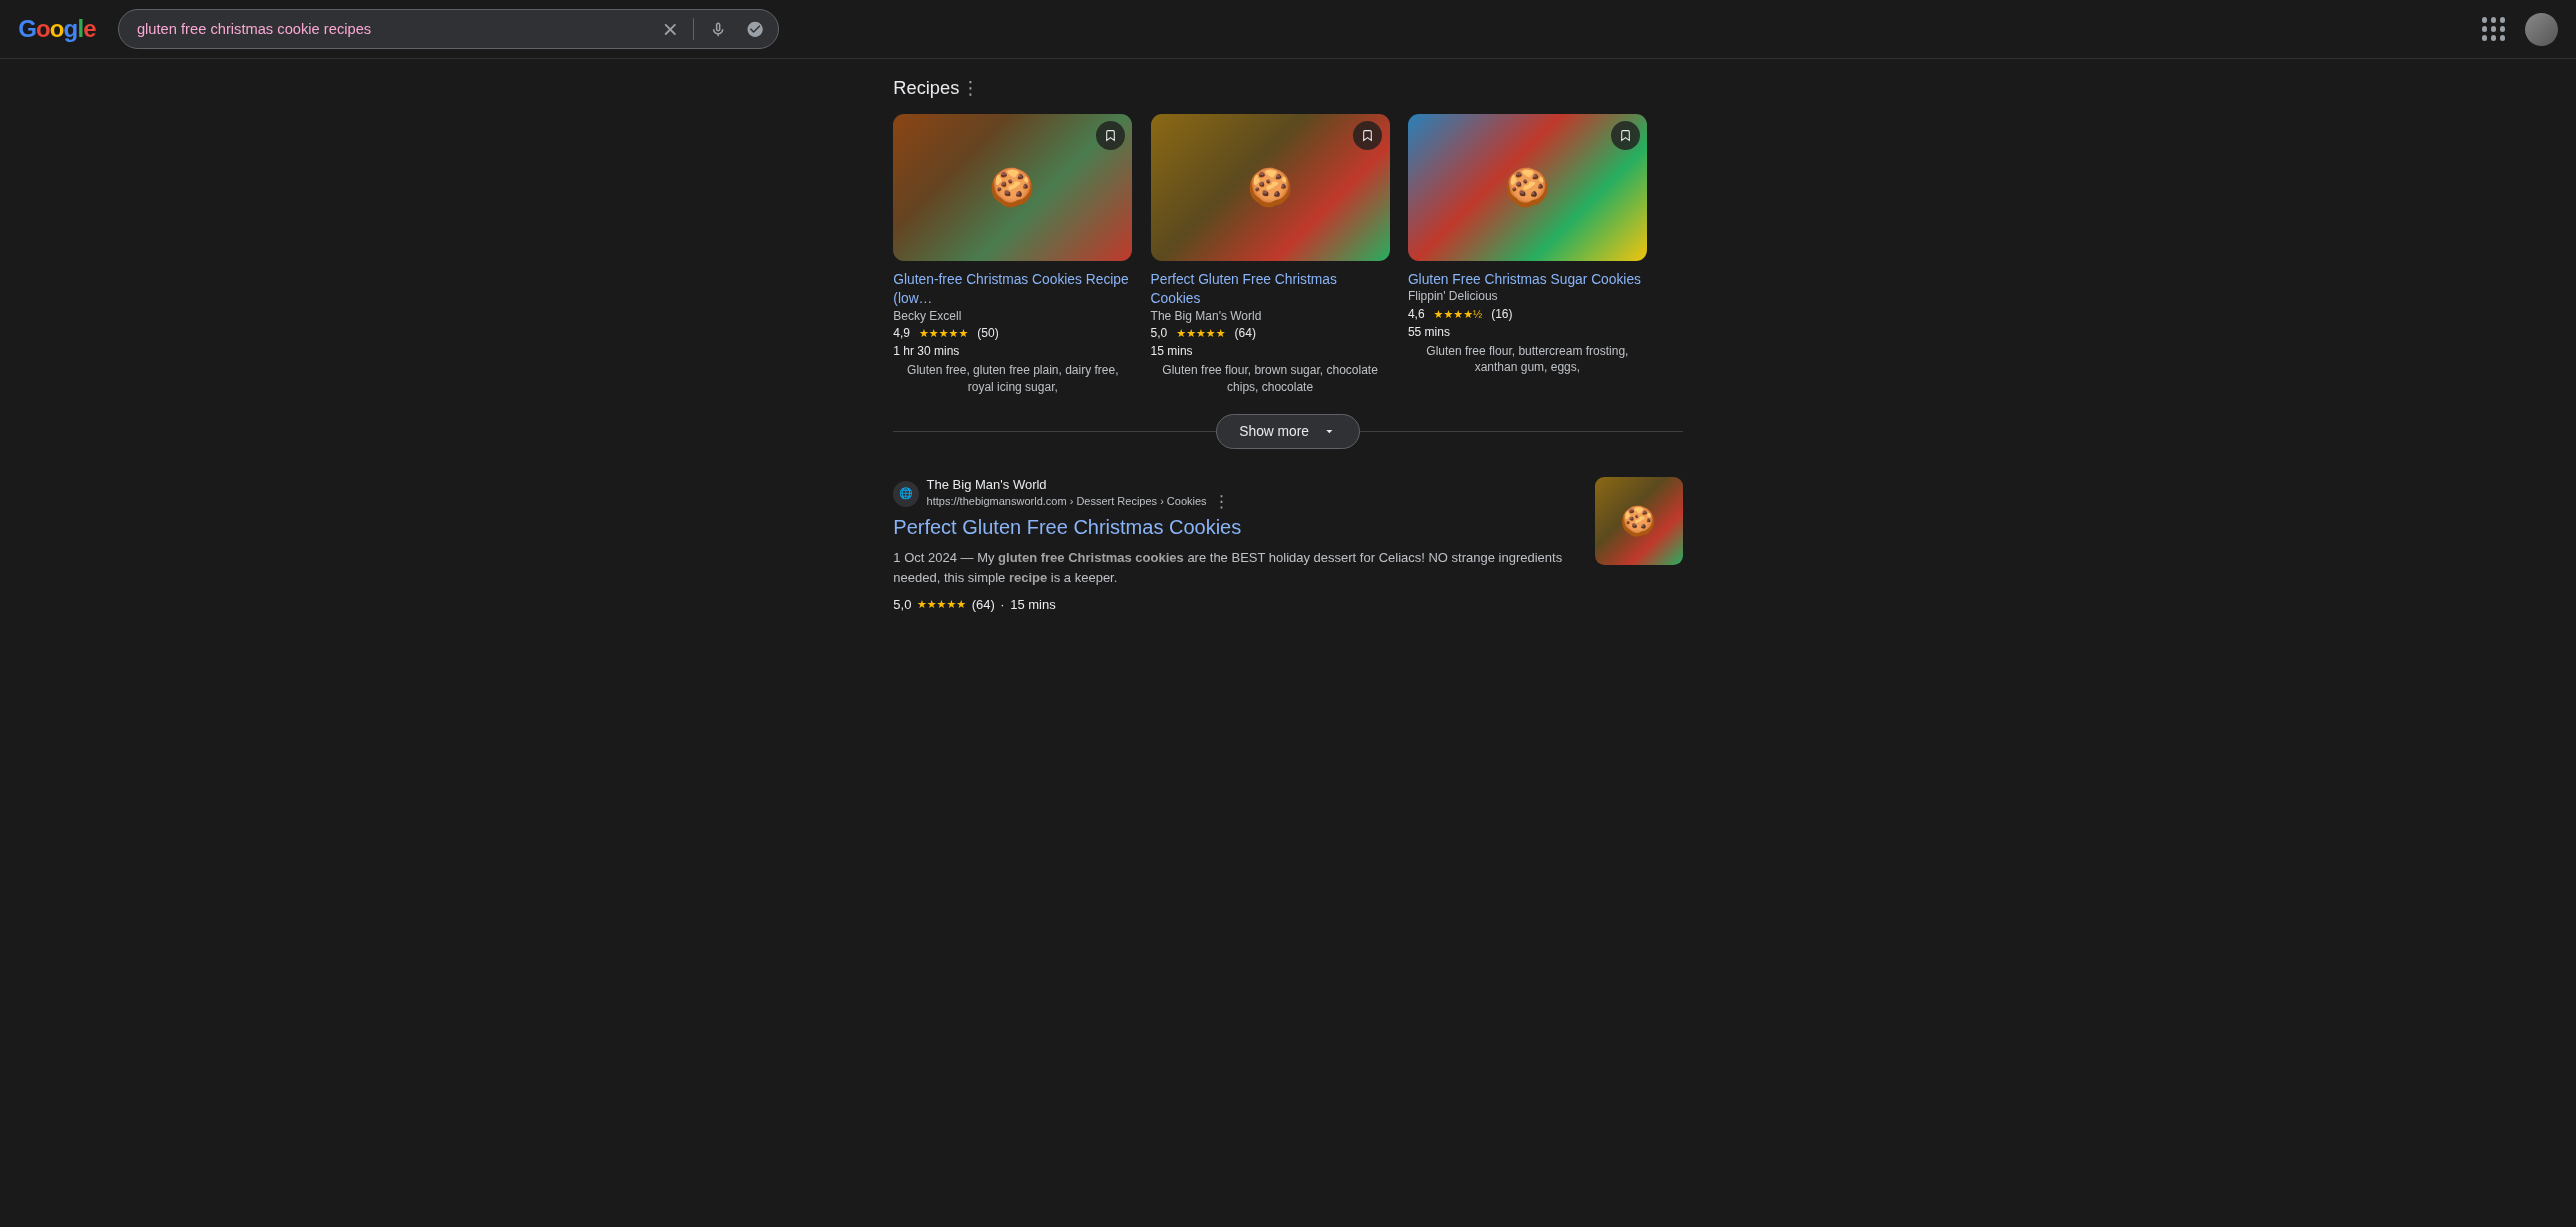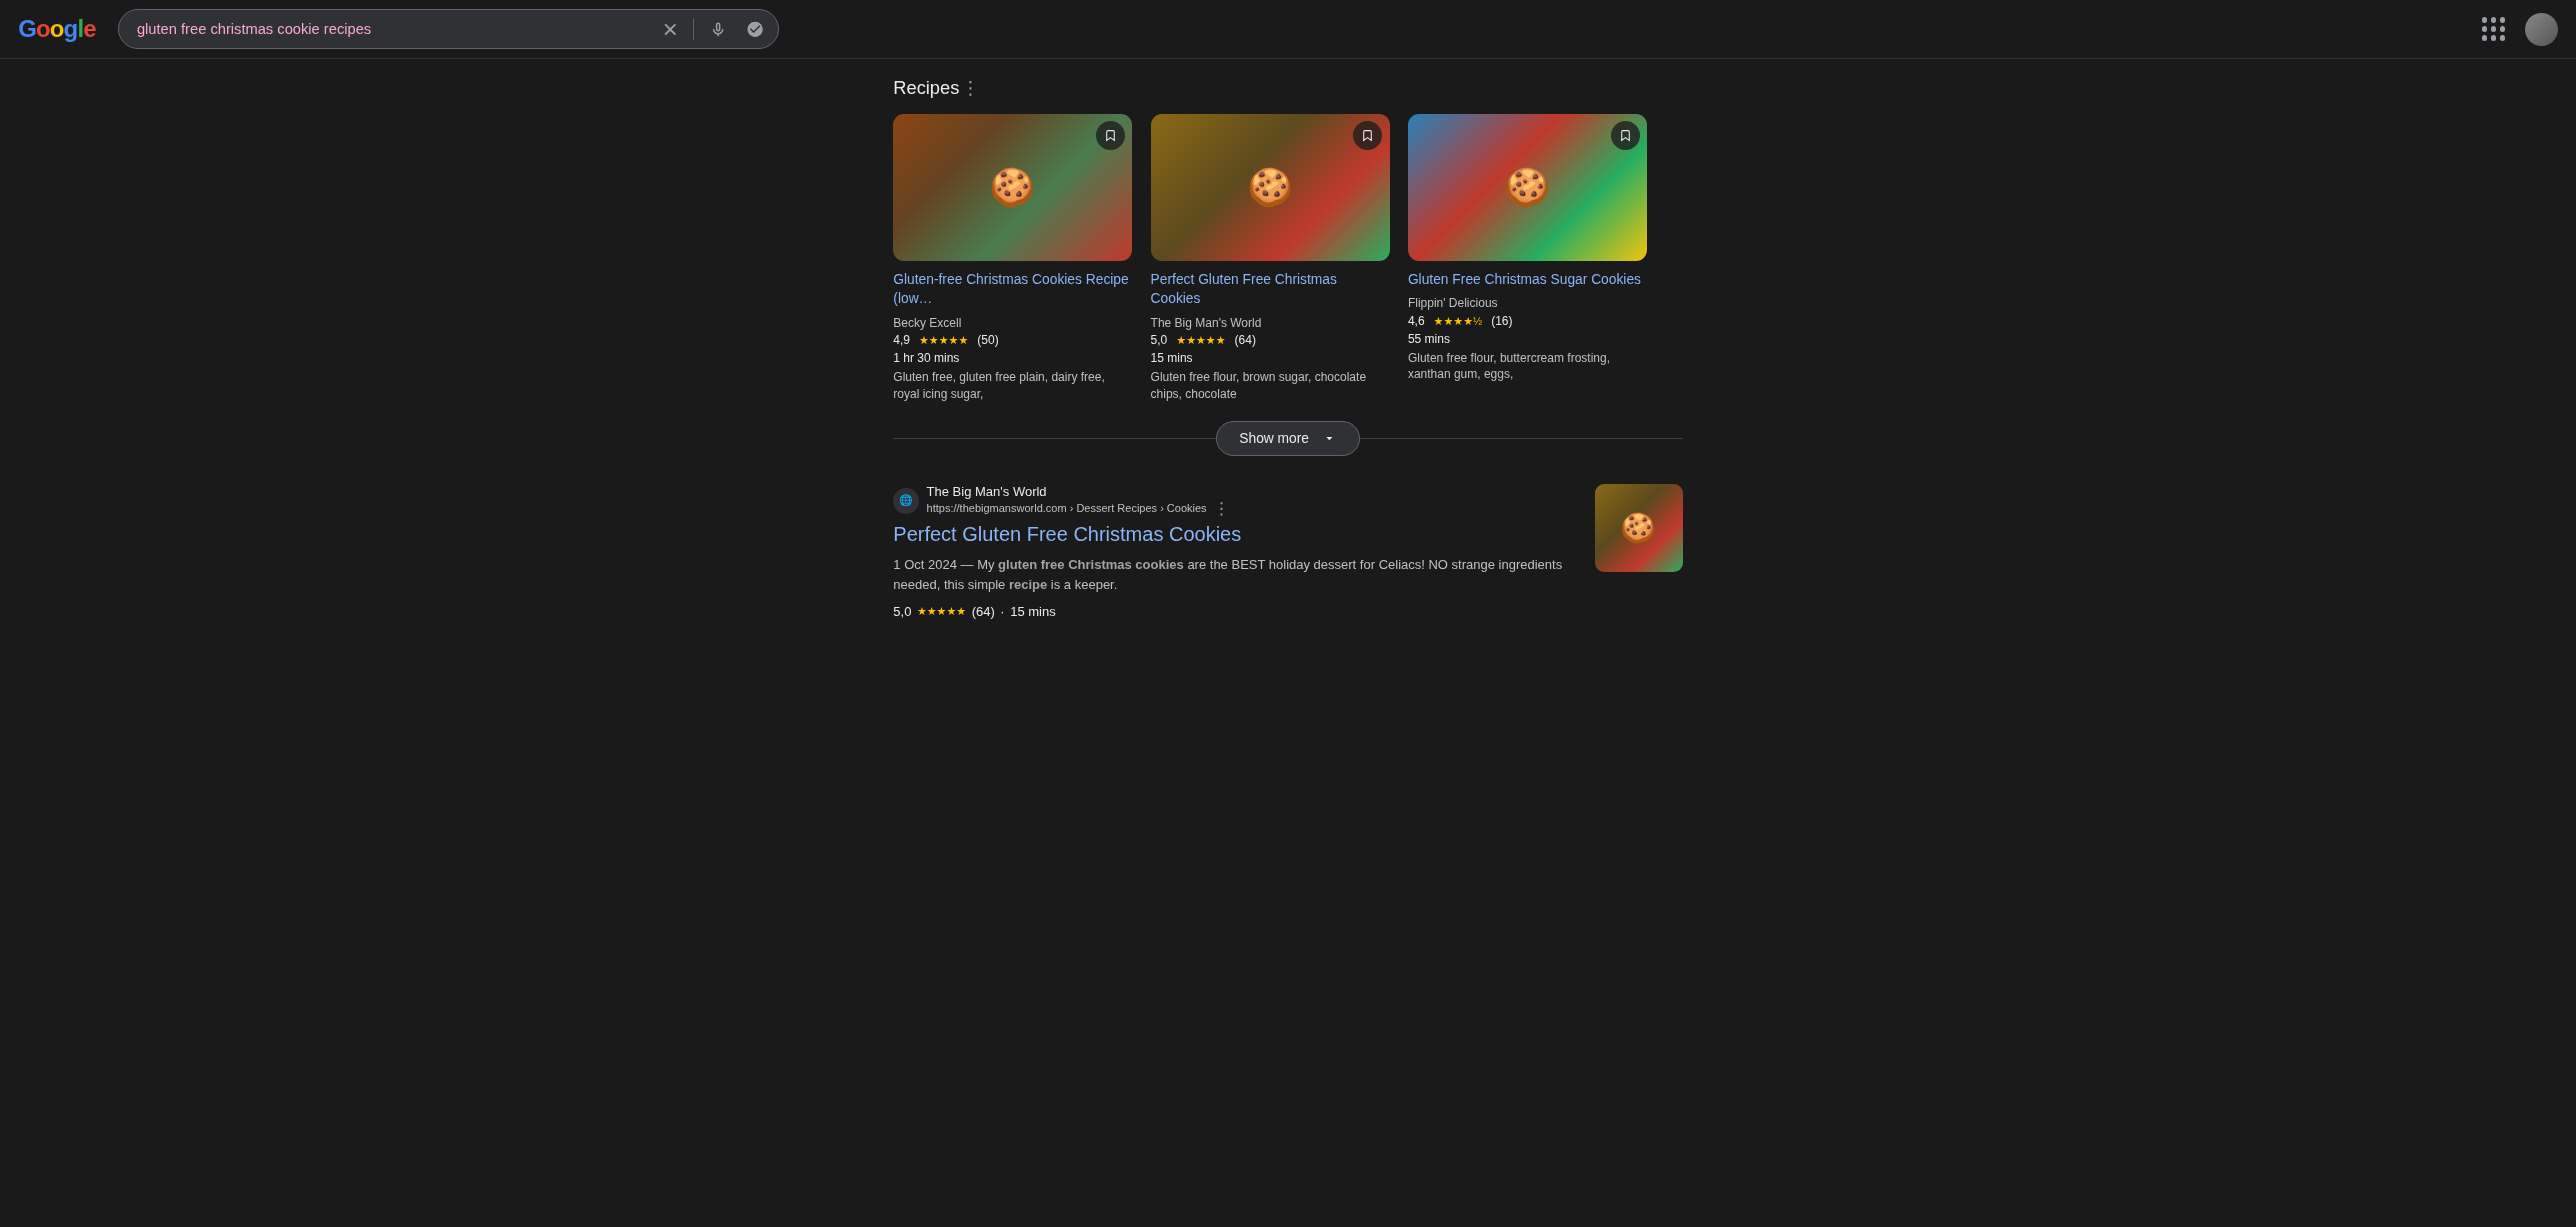--- a/index.html
+++ b/index.html
@@ -201,21 +201,21 @@
       color: #e8eaed;
       font-size: 13px;
     }
 
     .recipe-link {
       color: #8ab4f8;
       font-size: 13.8px;
       text-decoration: none;
       line-height: 1.4;
       display: block;
-      margin-bottom: 7px;
+      margin-bottom: 0;
     }
 
     .recipe-source {
       color: #bdc1c6;
       font-size: 12px;
       margin-bottom: 3.7px;
     }
 
     .recipe-rating {
       display: flex;
@@ -234,20 +234,21 @@
     .recipe-time {
       font-size: 12px;
       color: #e8eaed;
       margin-bottom: 3.7px;
     }
 
     .recipe-ingredients {
       font-size: 12px;
       color: #bdc1c6;
       line-height: 1.4;
+      text-align: center;
     }
 
     
     .show-more-container {
       display: flex;
       justify-content: center;
       margin-bottom: 27.5px;
       position: relative;
     }
 

